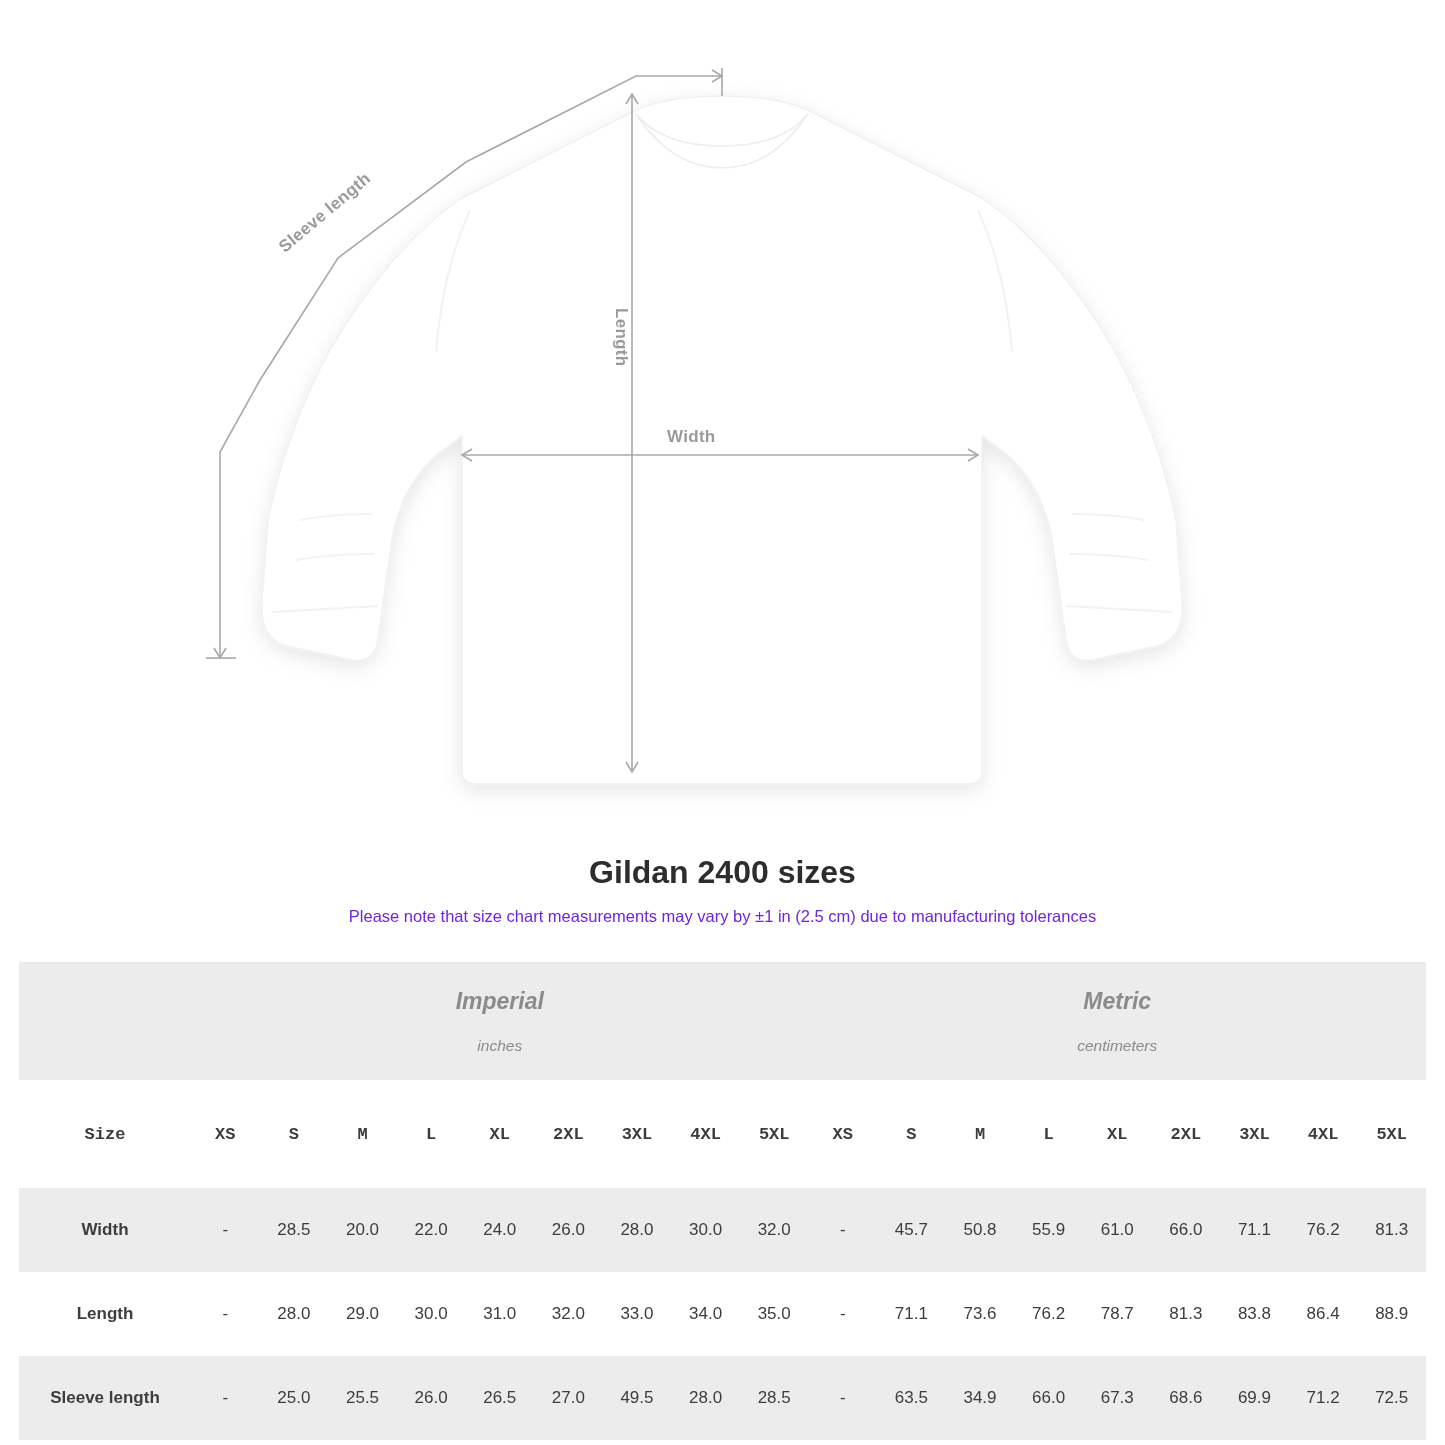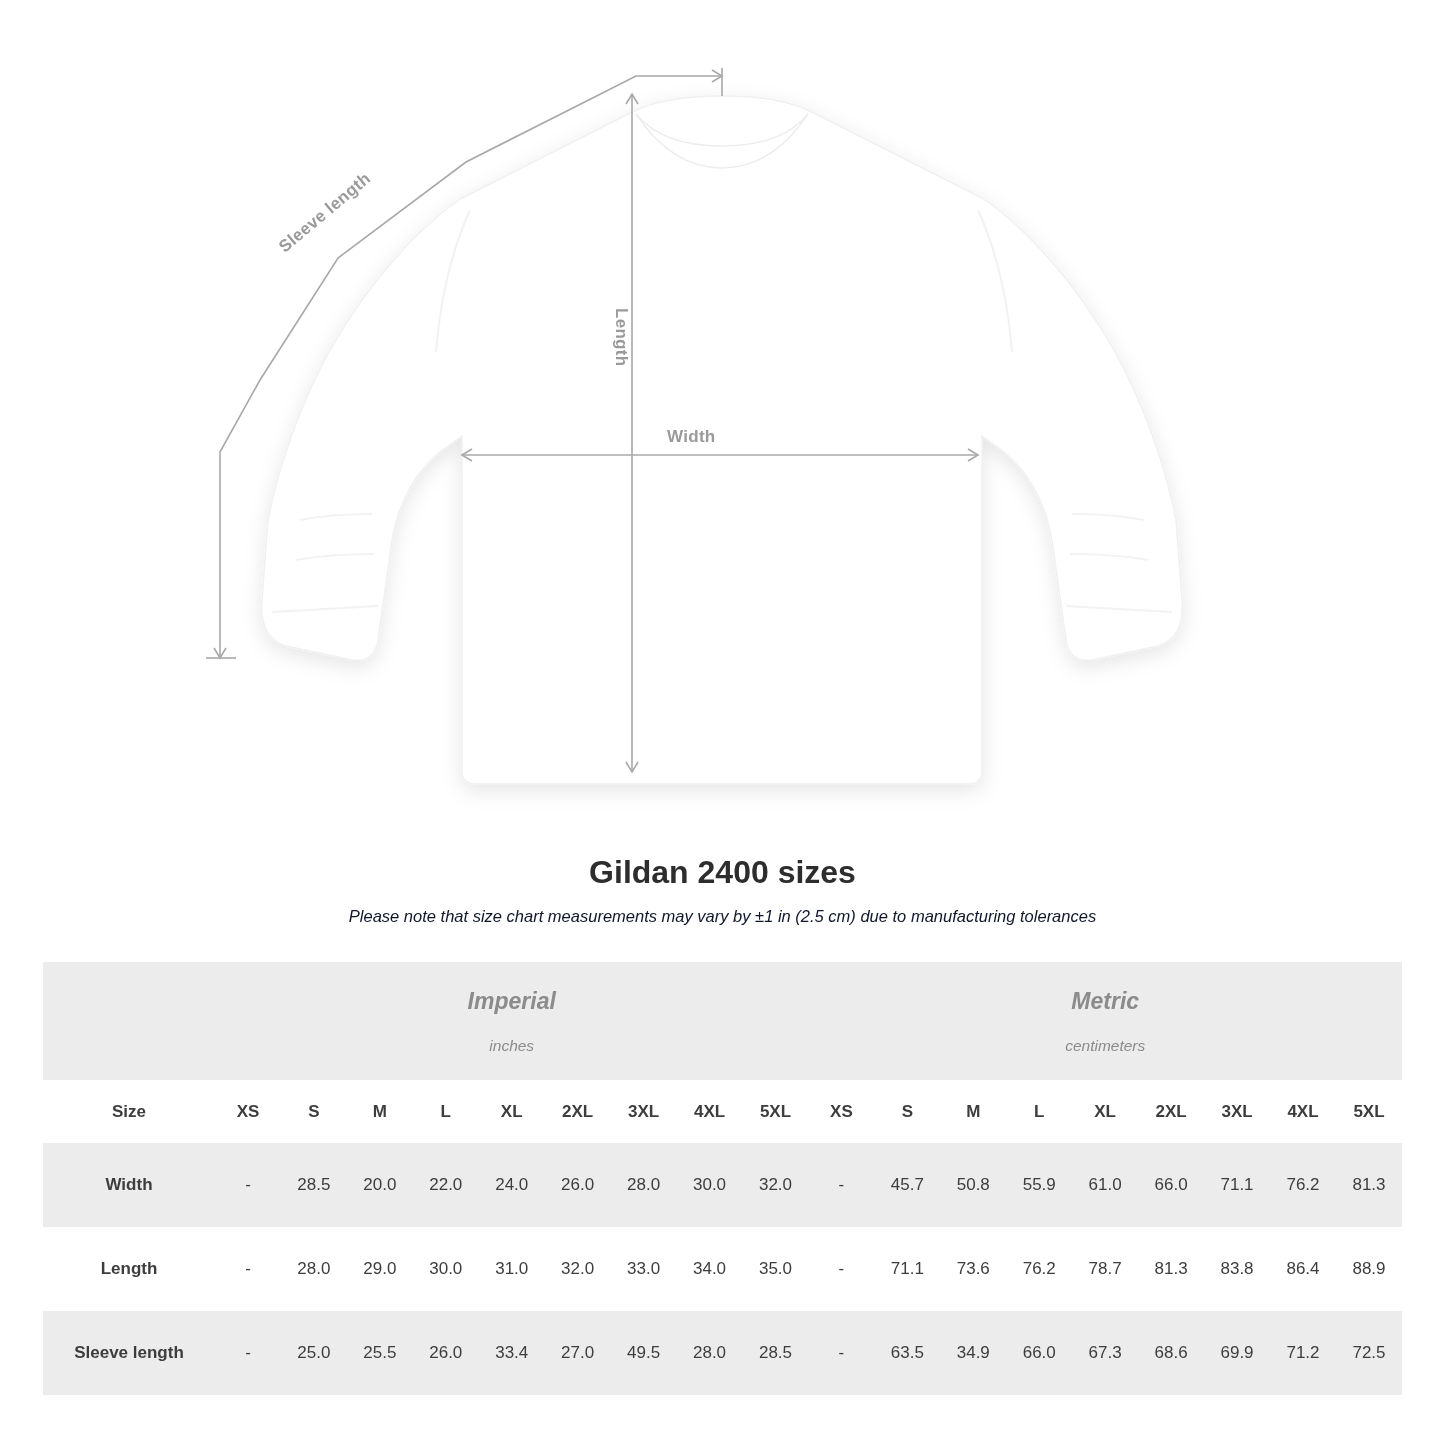--- a/index.html
+++ b/index.html
@@ -61,29 +61,28 @@
     margin-top: 34px;
   }
   .chart-title {
     font-size: 32px;
     font-weight: bold;
     color: #2d2d2d;
     margin: 0;
   }
   .chart-note {
     font-size: 16.5px;
-    font-style: italic;
-    color: #0f172a;
+    color: #6d28d9;
     margin: 16px 0 0 0;
   }
 
   
   .table-wrap {
     margin-top: 36px;
-    padding: 0 43px;
+    padding: 0 19px;
   }
   table.size-chart {
     width: 100%;
     border-collapse: collapse;
     table-layout: fixed;
   }
   table.size-chart td,
   table.size-chart th {
     text-align: center;
     font-size: 17px;
@@ -103,25 +102,26 @@
     line-height: 1.25;
   }
   .unit-sub {
     font-size: 15.5px;
     font-style: italic;
     font-weight: normal;
     color: #8b8b8b;
     margin-top: 21px;
   }
   .head-row th {
-    height: 63px;
+    height: 108px;
     font-weight: bold;
     font-size: 17px;
     background: #ffffff;
     color: #3d3d3d;
+    font-family: Liberation Mono, monospace;
   }
   .head-row th.rowlabel { font-size: 17px; }
   .band-a td { background: #ececec; height: 84px; }
   .band-b td { background: #ffffff; height: 84px; }
   td.rowlabel, th.rowlabel {
     font-weight: bold;
     text-align: center;
   }
   .col-label { width: 172px; }
   .col-cell { width: auto; }
@@ -294,21 +294,21 @@
             <td class="col-cell">83.8</td>
             <td class="col-cell">86.4</td>
             <td class="col-cell">88.9</td>
           </tr>
           <tr class="band-a">
             <td class="rowlabel col-label">Sleeve length</td>
             <td class="col-cell">-</td>
             <td class="col-cell">25.0</td>
             <td class="col-cell">25.5</td>
             <td class="col-cell">26.0</td>
-            <td class="col-cell">33.4</td>
+            <td class="col-cell">26.5</td>
             <td class="col-cell">27.0</td>
             <td class="col-cell">49.5</td>
             <td class="col-cell">28.0</td>
             <td class="col-cell">28.5</td>
             <td class="col-cell">-</td>
             <td class="col-cell">63.5</td>
             <td class="col-cell">34.9</td>
             <td class="col-cell">66.0</td>
             <td class="col-cell">67.3</td>
             <td class="col-cell">68.6</td>

